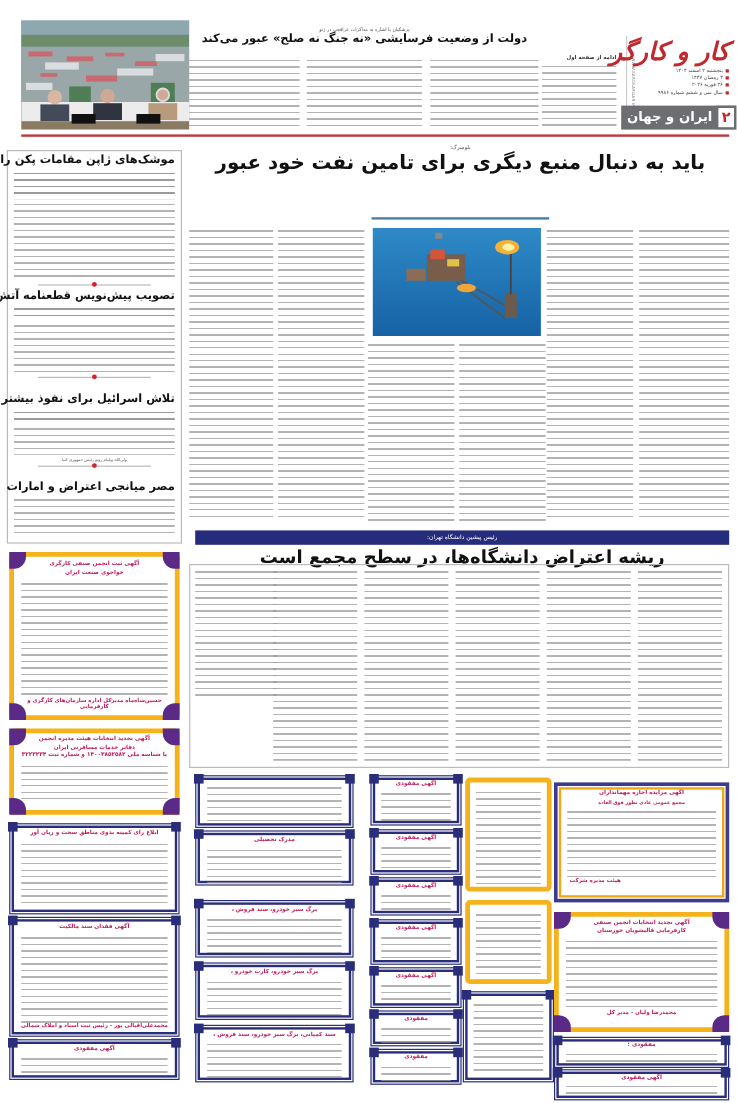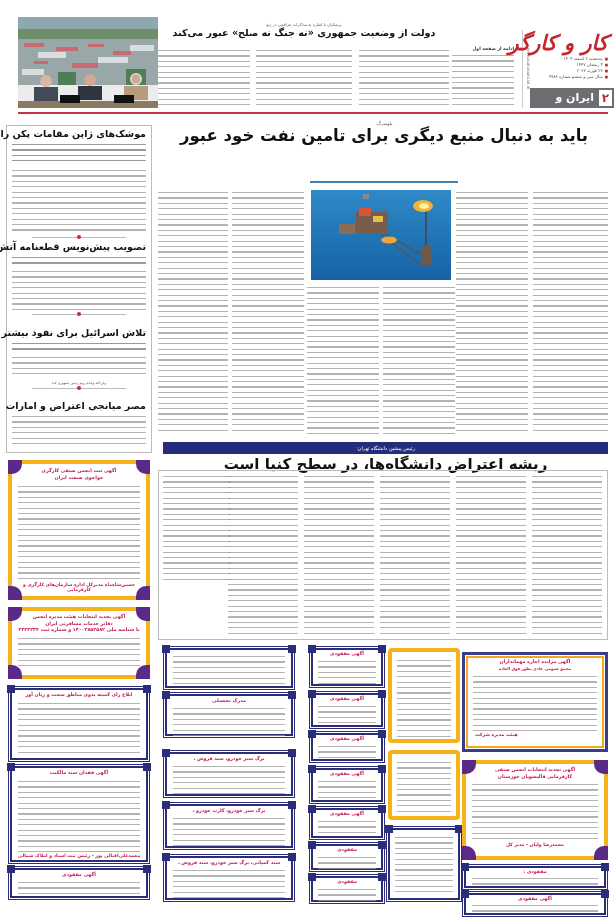--- a/index.html
+++ b/index.html
@@ -7,21 +7,21 @@
 body{font-family:"DejaVu Sans",sans-serif;color:#222;position:relative;direction:rtl}
 .abs{position:absolute}
 .lines{background:repeating-linear-gradient(to bottom,transparent 0,transparent 2px,#9a9a9a 2px,#9a9a9a 3.2px,transparent 3.2px,transparent 5.4px);opacity:.75}
 .redrule{height:2px;background:#c0373f}
 
 #masthead{right:0;top:28px;width:158px;height:82px}
 #logo{font-family:"DejaVu Serif",serif;font-weight:bold;font-style:italic;color:#c1272d;font-size:21px;position:absolute;right:6px;top:2px;white-space:nowrap;direction:rtl}
 .mh-meta{position:absolute;right:6px;font-size:4.2px;color:#444;white-space:nowrap}
 .mh-meta::before{content:"■";color:#c1272d;margin-left:2px;font-size:3.5px}
 #mh-vert{position:absolute;right:84px;top:2px;width:8px;height:78px;writing-mode:vertical-rl;font-size:3.2px;color:#666;letter-spacing:.3px;text-align:center;border-left:1px solid #ccc}
-#section-bar{position:absolute;right:0;top:60px;width:84px;height:20px;background:#6d6e71;color:#fff;font-weight:bold;font-size:11px;line-height:20px;padding-right:20px}
+#section-bar{position:absolute;right:0;top:60px;width:96px;height:20px;background:#6d6e71;color:#fff;font-weight:bold;font-size:11px;line-height:20px;padding-right:20px}
 #page-num{position:absolute;right:0;top:60px;width:17px;height:20px;background:#fff;border:2px solid #6d6e71;color:#c1272d;font-weight:bold;font-size:12px;text-align:center;line-height:16px}
 .cont-title{font-size:4.5px;font-weight:bold;color:#333}
 #top-kicker{font-size:4px;color:#555;text-align:center}
 #top-headline{font-size:9.6px;font-weight:bold;color:#111;text-align:center;white-space:nowrap}
 
 .photo{overflow:hidden;background:#7ea0b4}
 
 #main-kicker{font-size:4.5px;color:#555;text-align:center}
 #main-hl1,#main-hl2{font-size:16.5px;font-weight:bold;color:#111;text-align:center;white-space:nowrap;line-height:20px}
 
@@ -57,21 +57,21 @@
   <div id="page-num">۲</div>
 </div>
 
 <div class="abs" style="right:100px;top:46px;width:62px">
   <div class="cont-title">ادامه از صفحه اول</div>
   <div class="lines" style="height:54px;margin-top:2px"></div>
 </div>
 
 <div class="abs" style="right:165px;top:22px;width:290px">
   <div id="top-kicker">پزشکیان با اشاره به مذاکرات عراقچی در ژنو</div>
-  <div id="top-headline">دولت از وضعیت جمهوری «نه جنگ نه صلح» عبور می‌کند</div>
+  <div id="top-headline">دولت از وضعیت فرسایشی «نه جنگ نه صلح» عبور می‌کند</div>
 </div>
 <div class="abs lines" style="right:165px;top:48px;width:90px;height:58px"></div>
 <div class="abs lines" style="right:262px;top:48px;width:96px;height:58px"></div>
 <div class="abs lines" style="right:364px;top:48px;width:92px;height:58px"></div>
 
 <div class="abs photo" style="left:18px;top:17px;width:140px;height:91px">
   <svg width="140" height="91" viewBox="0 0 140 91">
     <rect x="0" y="0" width="140" height="12" fill="#8fa8b0"></rect>
     <rect x="0" y="12" width="140" height="10" fill="#6e8d6a"></rect>
     <rect x="0" y="22" width="140" height="48" fill="#9aa7a8"></rect>
@@ -171,21 +171,21 @@
   <div style="font-size:3.4px;color:#555;text-align:center;margin-top:2px">ولی‌الله ویلیام روتو رئیس جمهوری کنیا</div>
   <div class="dotsep"></div>
 </div>
 
 <div class="abs" style="left:12px;top:400px;width:134px">
   <div class="side-hl">مصر میانجی اعتراض و امارات</div>
   <div class="lines" style="height:34px;margin-top:3px"></div>
 </div>
 
 <div class="abs" id="uni-band" style="left:163px;right:6px;top:442px;height:12px">رئیس پیشین دانشگاه تهران:</div>
-<div class="abs" id="uni-hl" style="left:163px;right:6px;top:455px">ریشه اعتراض دانشگاه‌ها، در سطح کنیا است</div>
+<div class="abs" id="uni-hl" style="left:163px;right:6px;top:455px">ریشه اعتراض دانشگاه‌ها، در سطح مجمع است</div>
 <div class="abs bordbox" style="left:158px;right:6px;top:470px;height:170px"></div>
 <div class="abs lines" style="right:12px;top:474px;width:70px;height:160px"></div>
 <div class="abs lines" style="right:88px;top:474px;width:70px;height:160px"></div>
 <div class="abs lines" style="right:164px;top:474px;width:70px;height:160px"></div>
 <div class="abs lines" style="right:240px;top:474px;width:70px;height:160px"></div>
 <div class="abs lines" style="right:316px;top:474px;width:70px;height:160px"></div>
 <div class="abs lines" style="left:163px;top:474px;width:68px;height:110px"></div>
 
 <div class="abs ad-orange" style="left:8px;top:460px;width:142px;height:140px">
   <div class="corner" style="top:-4px;left:-4px;border-radius:0 0 10px 0"></div>

